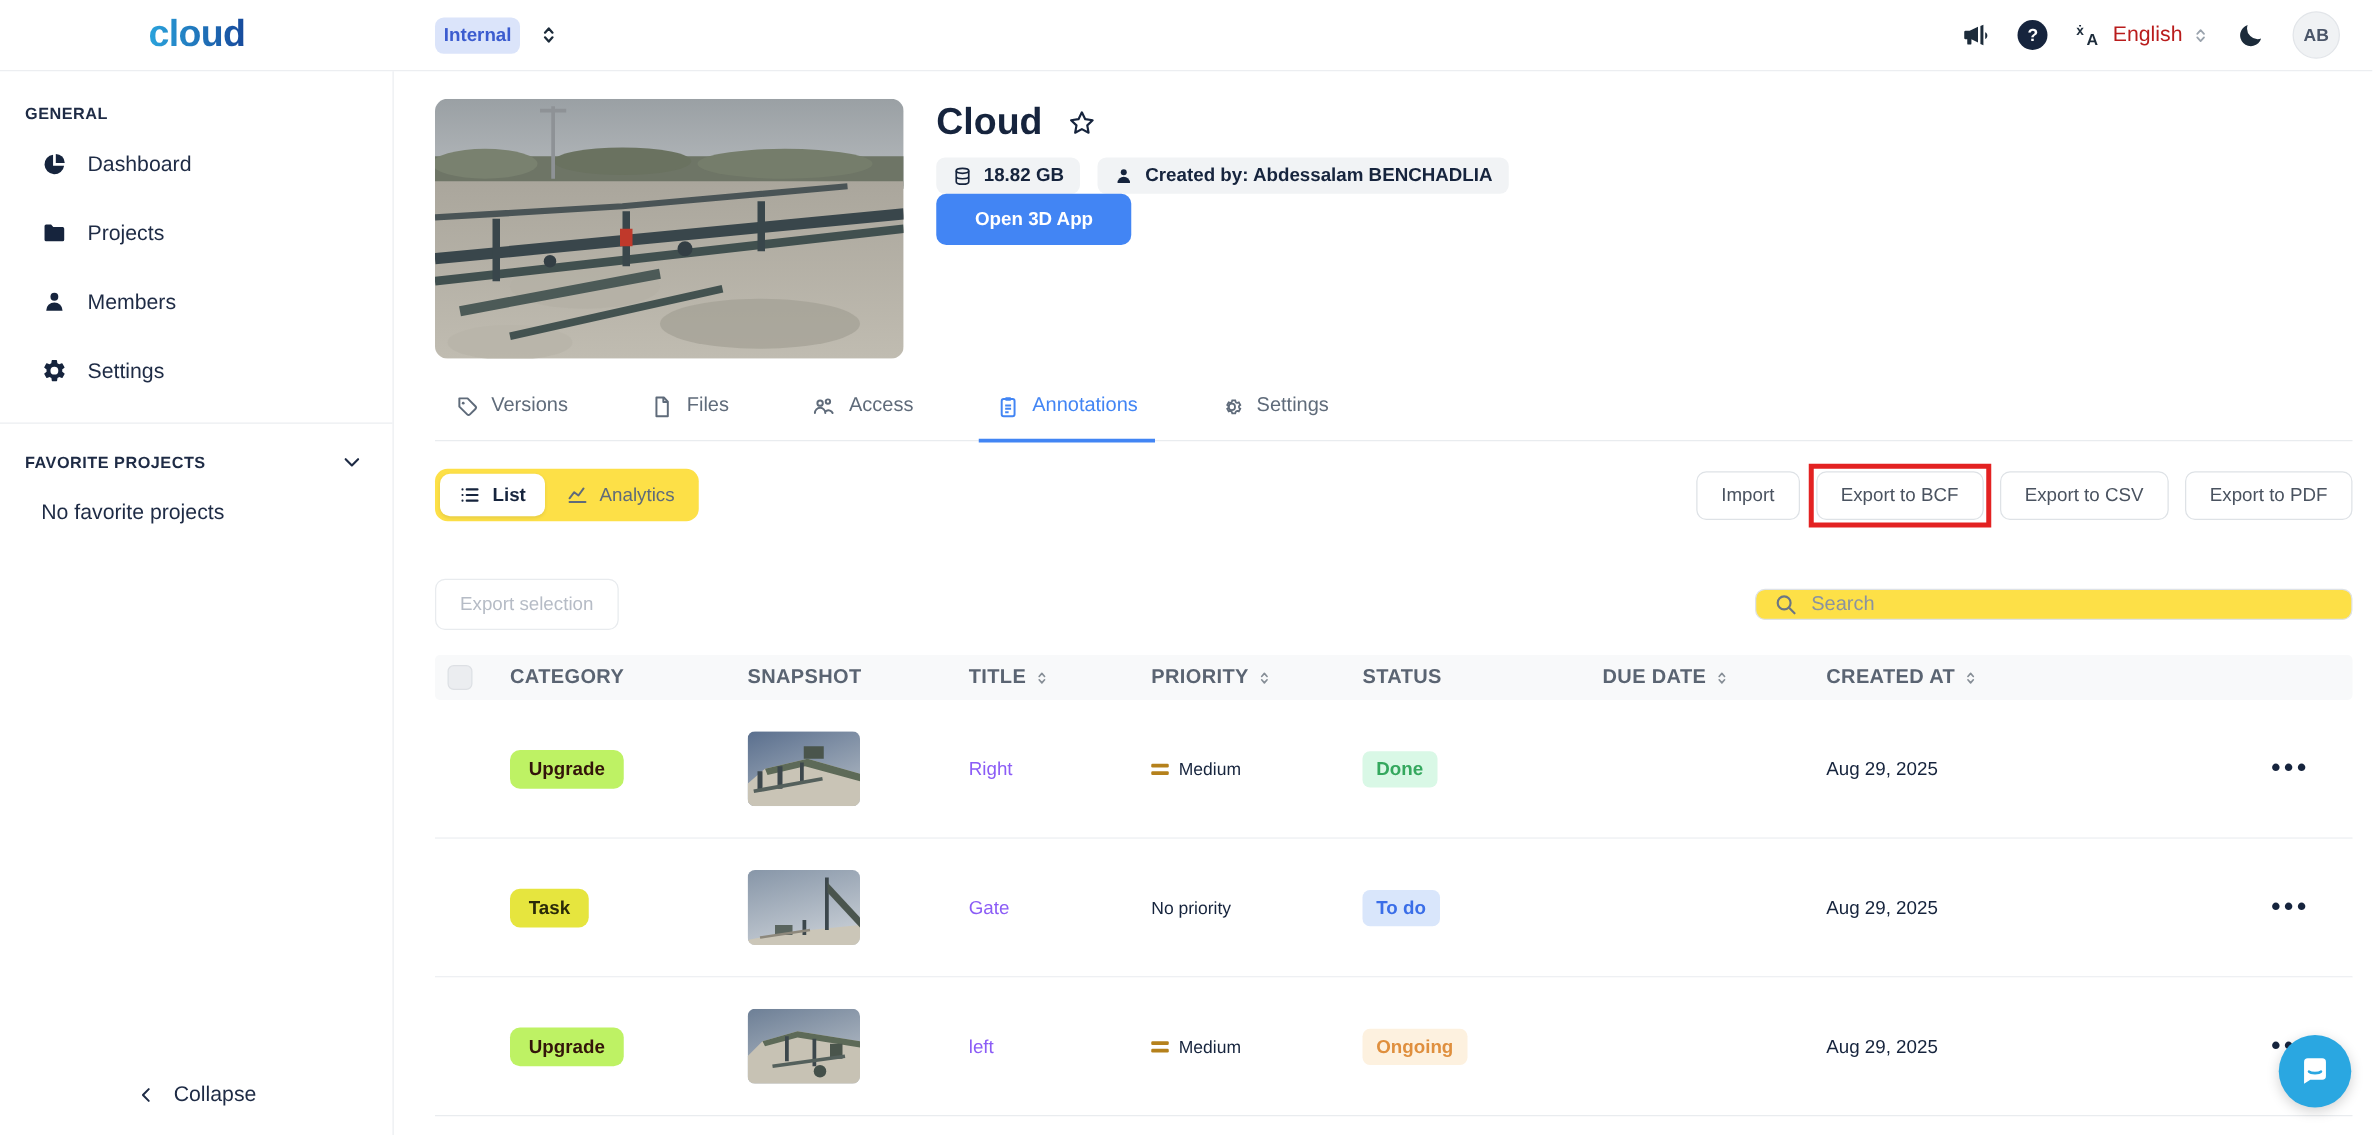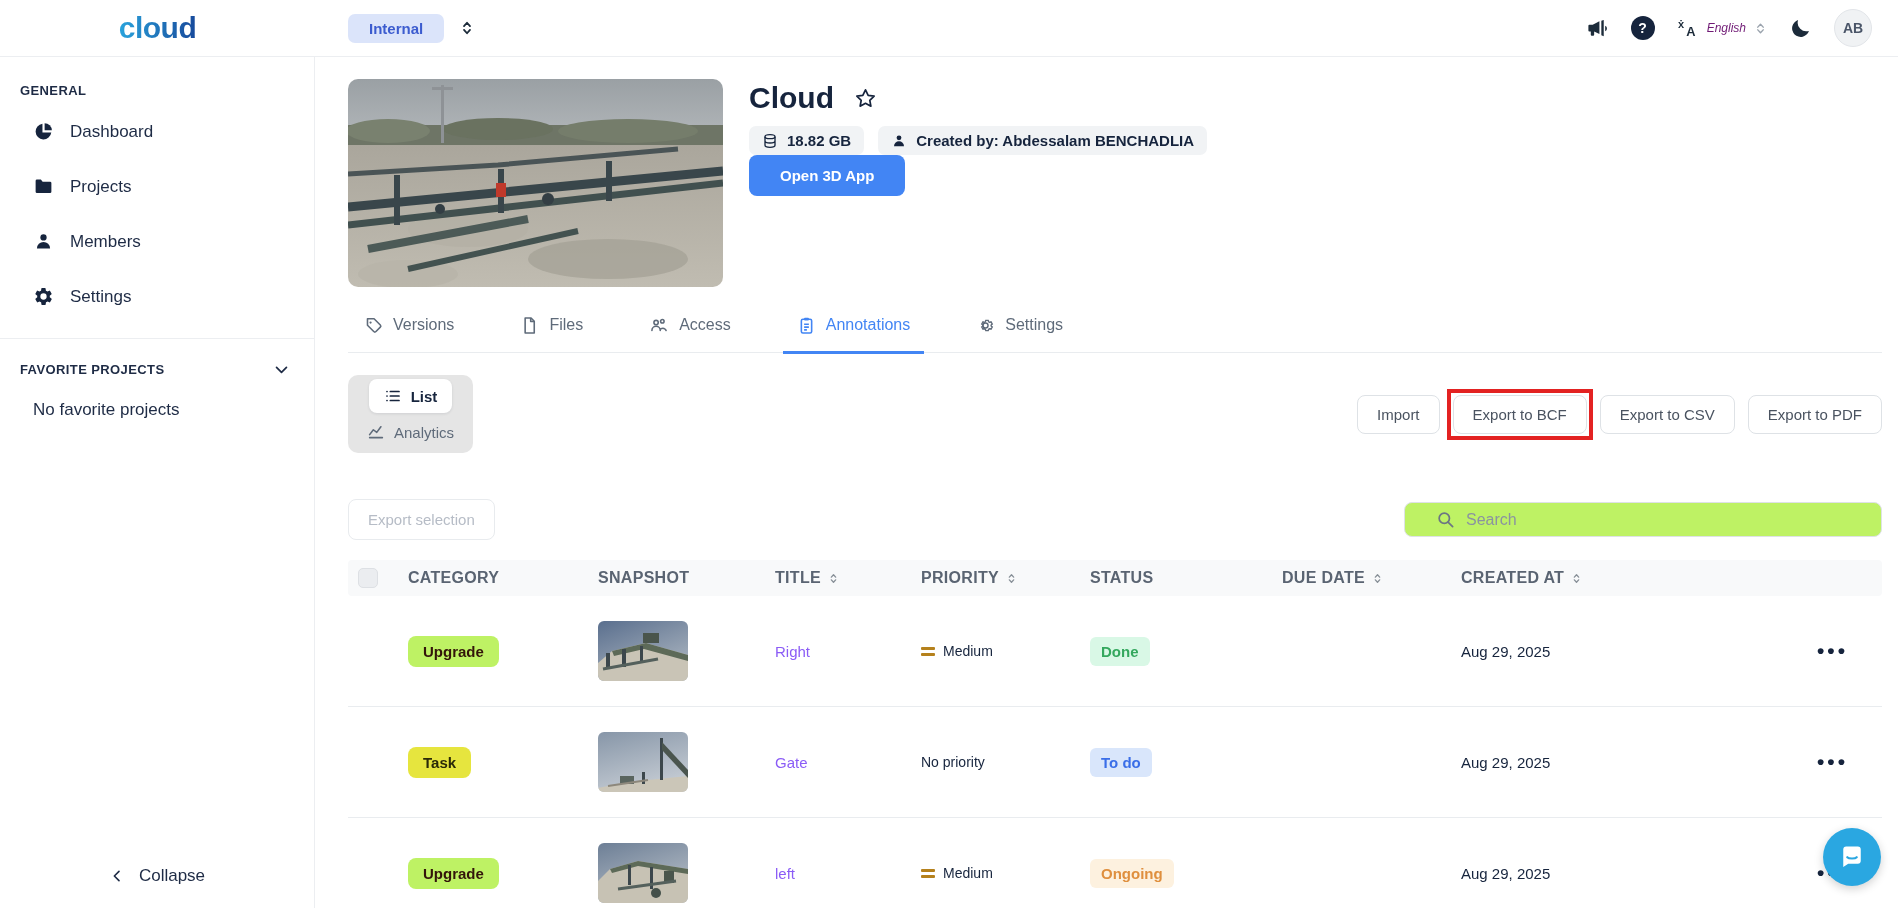--- a/index.html
+++ b/index.html
@@ -7,27 +7,27 @@
     font-family:"Liberation Sans","DejaVu Sans",sans-serif; color:#1c2b3a; }
   svg { display:block; }
 
   
   .topbar { height:57px; display:flex; align-items:center; border-bottom:1px solid #eceef1; background:#fff; }
   .topbar-left { width:315px; display:flex; justify-content:center; }
   .logo { font-size:30px; font-weight:700; letter-spacing:-0.5px;
     background:linear-gradient(90deg,#2aa3dc,#174a9c); -webkit-background-clip:text; background-clip:text; color:transparent; }
   .workspace { margin-left:33px; display:flex; align-items:center; gap:14px; }
   .workspace-badge { background:#dbe4fa; color:#3c5ccf; font-size:15px; font-weight:600;
-    padding:6px 21px; border-radius:7px; cursor:pointer; }
+    padding:6px 7px; border-radius:7px; cursor:pointer; }
   .icon-btn { color:#1c2b3a; cursor:pointer; display:flex; align-items:center; }
   .topbar-right { margin-left:auto; margin-right:26px; display:flex; align-items:center; gap:22px; }
   .help-circle { width:24px; height:24px; border-radius:50%; background:#16243d; color:#fff;
     font-size:14px; font-weight:700; display:flex; align-items:center; justify-content:center; cursor:pointer; }
   .lang { display:flex; align-items:center; gap:8px; cursor:pointer; }
-  .lang-label { font-size:12px; color:#701a75;font-style:italic; }
+  .lang-label { font-size:17px; color:#b91c1c; }
   .avatar { width:38px; height:38px; border-radius:50%; background:#f0f2f4; border:1px solid #e2e5e9;
     color:#4a5568; font-size:14px; font-weight:600; display:flex; align-items:center; justify-content:center; cursor:pointer; }
 
   
   .layout { display:flex; height:851px; }
   .sidebar { width:315px; min-width:315px; border-right:1px solid #eceef1; padding-top:26px; position:relative; }
   .side-section-label { font-size:13px; font-weight:700; letter-spacing:0.4px; color:#1e2b45;
     padding:0 0 6px 20px; }
   .side-item { display:flex; align-items:flex-end; gap:16px; padding:17px 0 17px 33px;
     font-size:17px; font-weight:500; color:#1e2b45; cursor:pointer; }
@@ -53,36 +53,36 @@
     padding:12px 31px; font-size:15px; font-weight:600; cursor:pointer; font-family:inherit; }
 
   
   .tabs { display:flex; gap:38px; margin-top:28px; border-bottom:1px solid #e9ecef; padding-left:2px; }
   .tab { display:flex; align-items:center; gap:10px; padding:0 14px 16px 14px; font-size:16px;
     color:#5f6b7a; cursor:pointer; border-bottom:3px solid transparent; margin-bottom:-2px; }
   .tab.active { color:#4285f4; border-bottom-color:#4285f4; font-weight:500; }
 
   
   .toolbar { display:flex; align-items:center; margin-top:22px; }
-  .segmented { display:flex; align-items:center; background:#e5e5e5; border-radius:10px; padding:4px; gap:2px;flex-direction:column; }
+  .segmented { display:flex; align-items:center; background:#fde047; border-radius:10px; padding:4px; gap:2px; }
   .seg-item { display:flex; align-items:center; gap:9px; padding:8px 15px; font-size:15px;
     color:#5f6b7a; border-radius:8px; cursor:pointer; }
   .seg-item.active { background:#fff; color:#16243d; font-weight:700; box-shadow:0 1px 3px rgba(20,30,50,.10); }
   .toolbar-actions { margin-left:auto; display:flex; gap:13px; align-items:center; }
   .btn-outline { background:#fff; border:1px solid #dee2e6; color:#4a5360; border-radius:8px;
     padding:10px 19px; font-size:15px; font-weight:500; cursor:pointer; font-family:inherit; }
   .bcf-wrap { position:relative; }
   .red-frame { position:absolute; inset:-6px; border:4px solid #e32222; pointer-events:none; }
 
   
   .table-controls { display:flex; align-items:center; margin-top:46px; }
   .btn-disabled { background:#fff; border:1px solid #e8ebee; color:#b6bcc6; border-radius:8px;
     padding:11px 19px; font-size:15px; font-weight:500; font-family:inherit; cursor:default; }
-  .search-box { margin-left:auto; width:478px; height:35px; border:1px solid #dee2e6; border-radius:8px;
-    display:flex; align-items:center; gap:11px; padding:0 31px; background:#bef264; }
+  .search-box { margin-left:auto; width:478px; height:25px; border:1px solid #dee2e6; border-radius:8px;
+    display:flex; align-items:center; gap:11px; padding:0 14px; background:#fde047; }
   .search-box input { border:none; outline:none; flex:1; font-size:16px; color:#1c2b3a; font-family:inherit; background:transparent; }
   .search-box input::placeholder { color:#8a93a0; }
 
   .grid-row { display:grid; grid-template-columns:60px 190px 177px 146px 169px 192px 179px 267px 1fr;
     align-items:center; }
   .thead { background:#f8f9fa; height:36px; margin-top:20px; border-radius:4px; }
   .th { font-size:16px; font-weight:700; letter-spacing:0.3px; color:#5a6472;
     display:flex; align-items:center; gap:6px; }
   .chk { width:20px; height:20px; border-radius:5px; background:#ebedf0; border:1px solid #dde0e4;
     margin-left:10px; cursor:pointer; }

